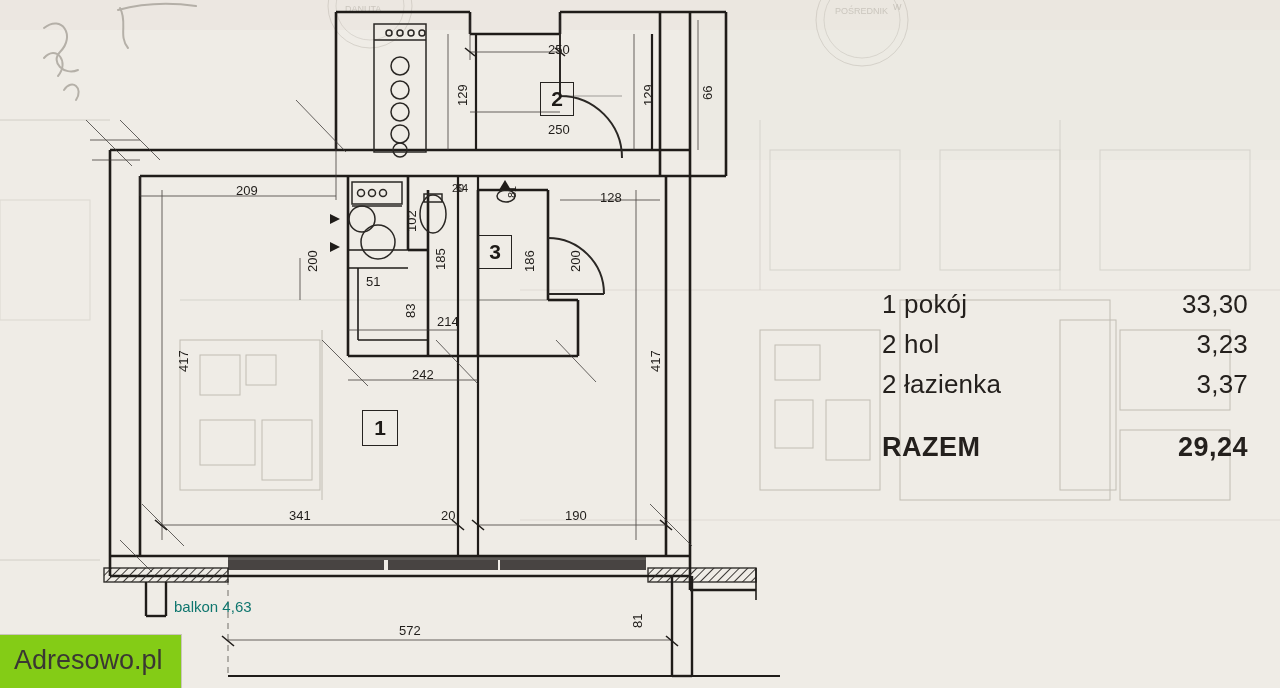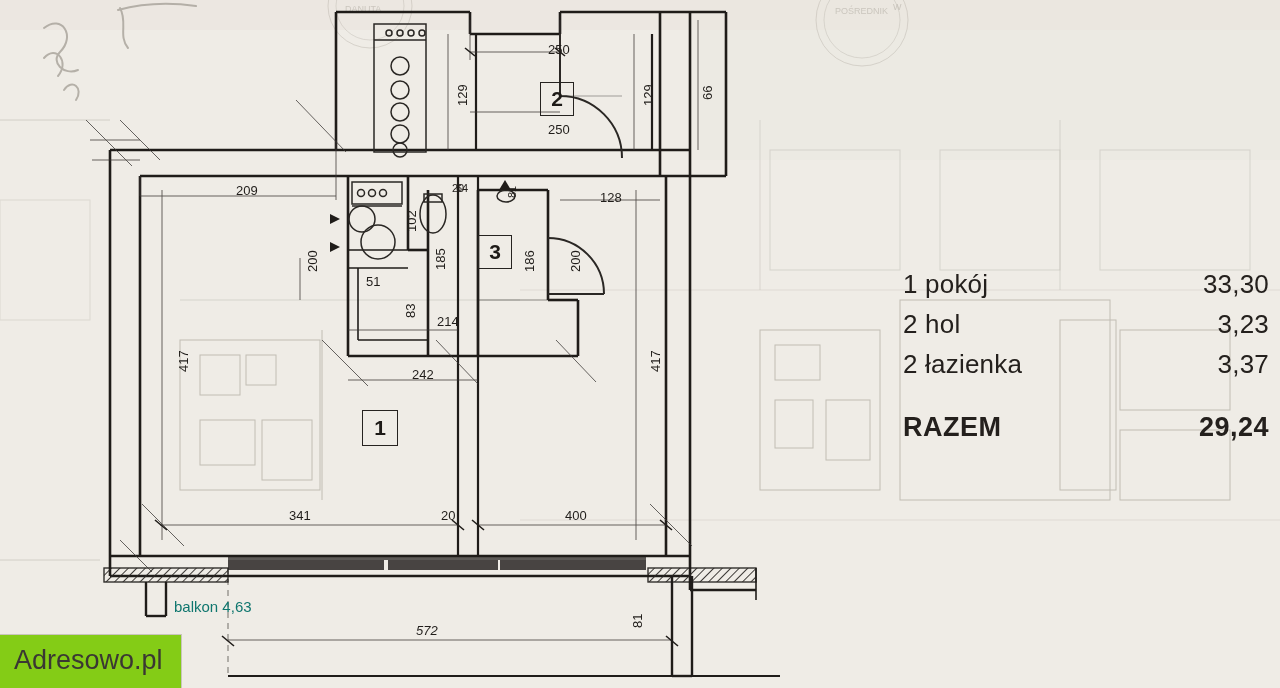--- a/index.html
+++ b/index.html
@@ -6,24 +6,23 @@
   body{
     width:1280px;height:688px;overflow:hidden;
     background:#efece6;
     font-family:"Liberation Sans", sans-serif;
     position:relative;
   }
   #plan-root{position:absolute;inset:0;}
   .svg-layer{position:absolute;left:0;top:0;width:1280px;height:688px;}
   
   .legend{
-    position:absolute;left:882px;top:264px;width:366px;
+    position:absolute;left:882px;top:284px;width:366px;
     font-family:"Liberation Sans", sans-serif;
     color:#24201d;
-    padding-left:21px;
   }
   .legend-row{
     display:flex;justify-content:space-between;align-items:baseline;
     font-size:26px;line-height:40px;letter-spacing:0.2px;
   }
   .legend-row .lg-name{white-space:nowrap;}
   .legend-row .lg-val{white-space:nowrap;}
   .legend-total{
     display:flex;justify-content:space-between;align-items:baseline;
     font-size:27px;font-weight:bold;margin-top:28px;letter-spacing:0.5px;
@@ -310,23 +309,23 @@
   <div class="dim vert" style="left:522px;top:272px;">186</div>
   <div class="dim vert" style="left:568px;top:272px;">200</div>
   <div class="dim" style="left:366px;top:274px;">51</div>
   <div class="dim vert" style="left:403px;top:318px;">83</div>
   <div class="dim" style="left:437px;top:314px;">214</div>
   <div class="dim" style="left:412px;top:367px;">242</div>
   <div class="dim vert" style="left:176px;top:372px;">417</div>
   <div class="dim vert" style="left:648px;top:372px;">417</div>
   <div class="dim" style="left:289px;top:508px;text-align:right;">341</div>
   <div class="dim" style="left:441px;top:508px;">20</div>
-  <div class="dim" style="left:565px;top:508px;">400</div>
+  <div class="dim" style="left:565px;top:508px;">190</div>
   <div class="dim vert" style="left:630px;top:628px;">81</div>
-  <div class="dim" style="left:416px;top:623px;font-style:italic;">572</div>
+  <div class="dim" style="left:399px;top:623px;">572</div>
 
   <div class="balkon-label">balkon 4,63</div>
 
   <div class="legend">
     <div class="legend-row">
       <span class="lg-name">1 pokój</span>
       <span class="lg-val">33,30</span>
     </div>
     <div class="legend-row">
       <span class="lg-name">2 hol</span>

